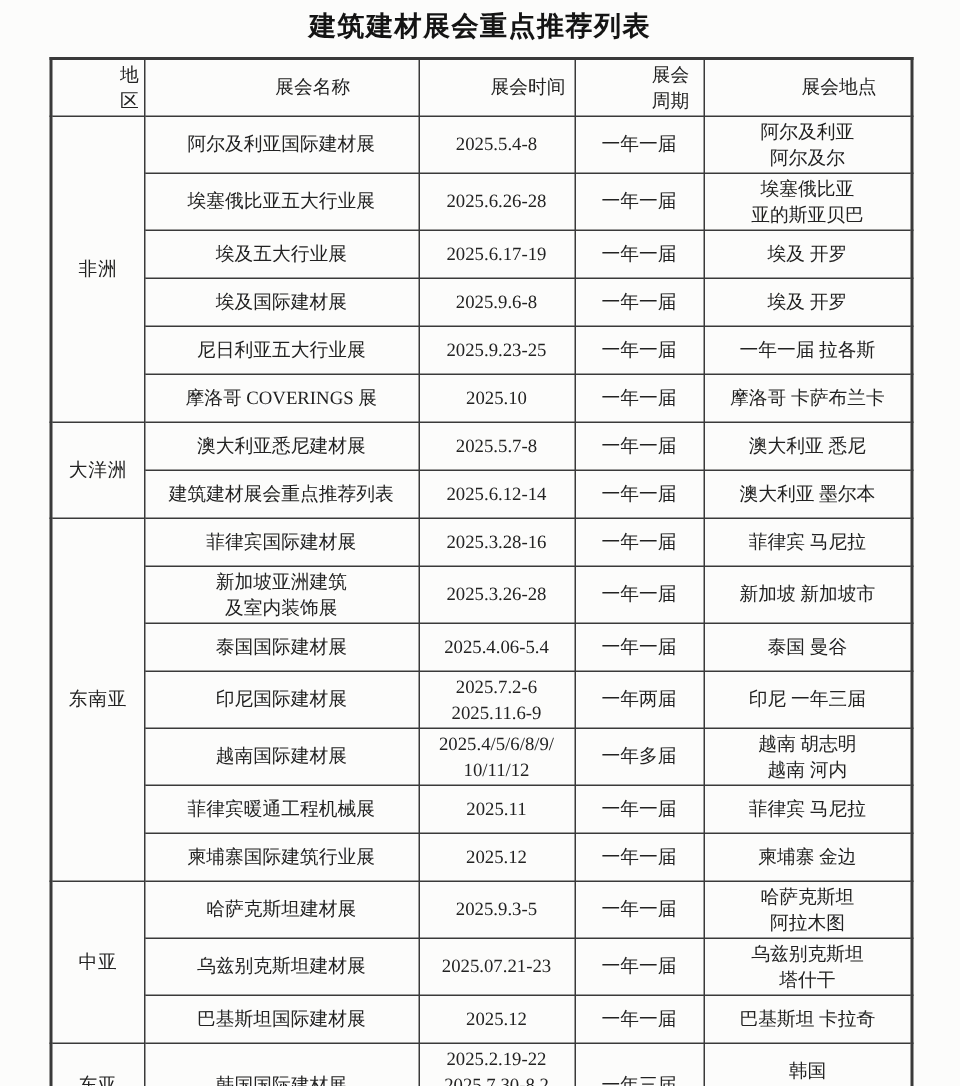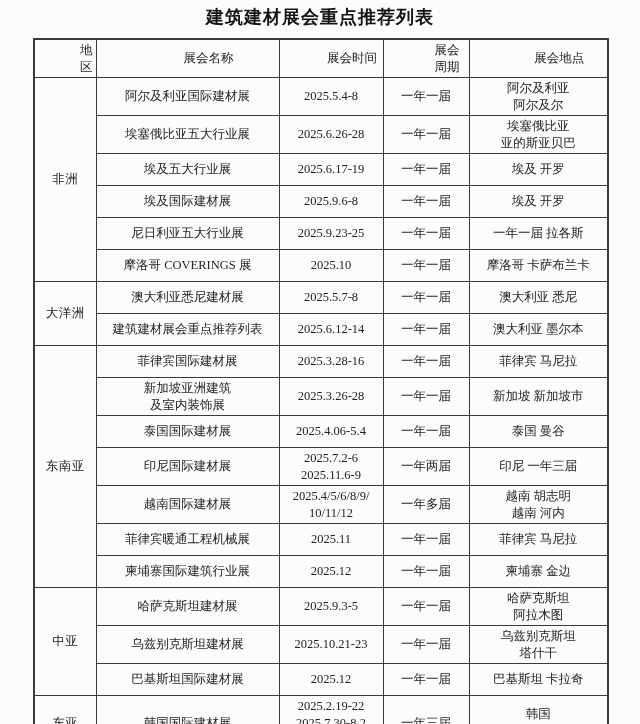--- a/index.html
+++ b/index.html
@@ -174,21 +174,21 @@
       </tr>
       <tr>
         <td rowspan="3" class="region">中亚</td>
         <td>哈萨克斯坦建材展</td>
         <td>2025.9.3-5</td>
         <td>一年一届</td>
         <td>哈萨克斯坦<br>阿拉木图</td>
       </tr>
       <tr>
         <td>乌兹别克斯坦建材展</td>
-        <td>2025.10.21-23</td>
+        <td>2025.07.21-23</td>
         <td>一年一届</td>
         <td>乌兹别克斯坦<br>塔什干</td>
       </tr>
       <tr>
         <td>巴基斯坦国际建材展</td>
         <td>2025.12</td>
         <td>一年一届</td>
         <td>巴基斯坦 卡拉奇</td>
       </tr>
       <tr>

